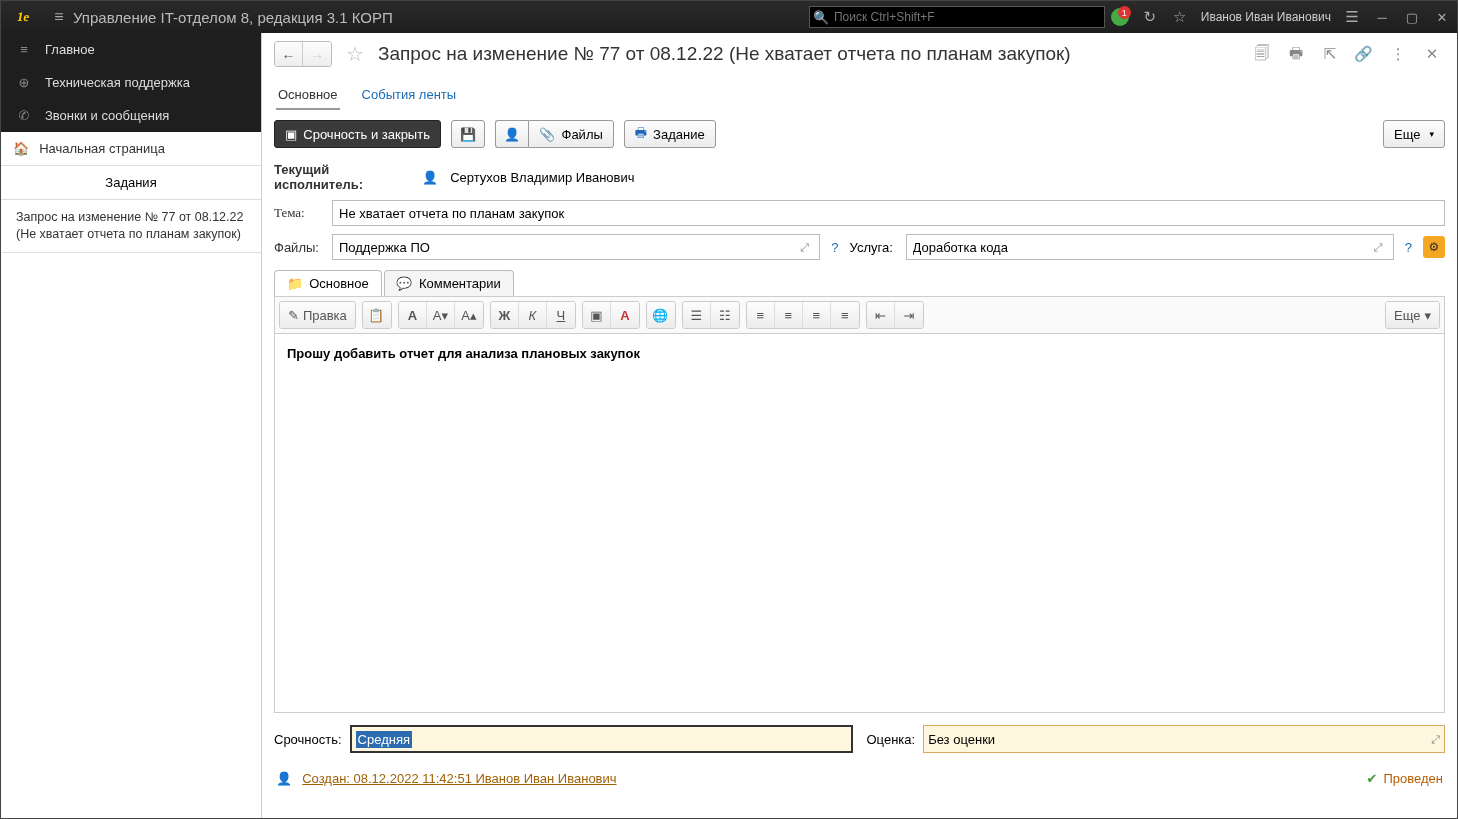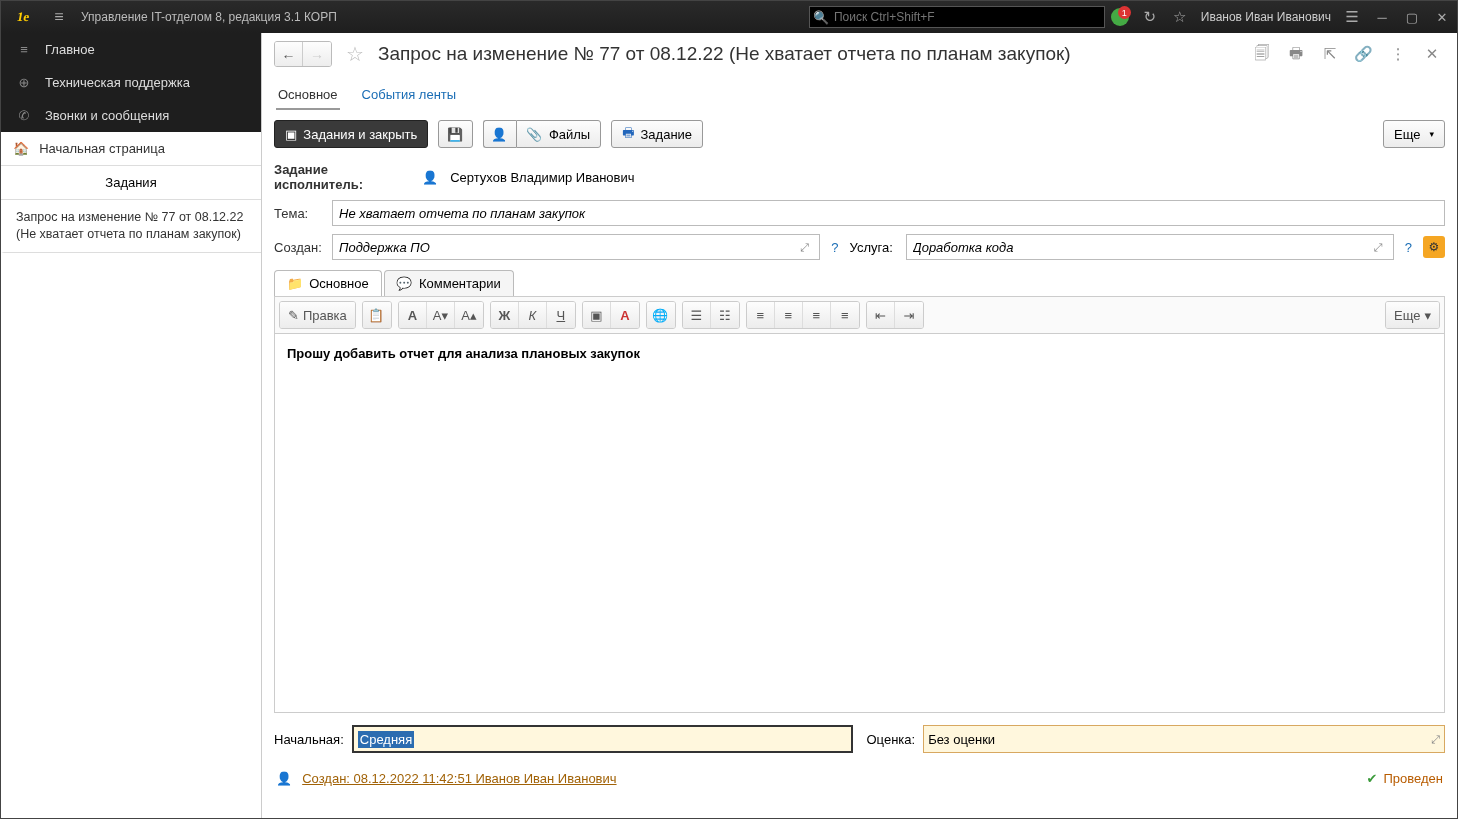--- a/index.html
+++ b/index.html
@@ -2,21 +2,21 @@
 <html><head>
 <meta charset="utf-8">
 <style>
 * { box-sizing: border-box; margin: 0; padding: 0; font-family: Arial, sans-serif; }
 body { width: 1458px; height: 819px; background: #fff; font-size: 13px; overflow: hidden; border: 1px solid #444; }
 
 
 .titlebar { height: 32px; background: linear-gradient(to bottom,#2a2a2a,#1e1e1e); display: flex; align-items: center; color: #d0d0d0; }
 .titlebar .logo { width: 44px; height: 32px; display: flex; align-items: center; justify-content: center; font-weight: bold; color: #ffcc00; }
 .titlebar .menu-icon { width: 28px; text-align: center; cursor: pointer; color: #aaa; font-size: 16px; }
-.titlebar .app-title { margin-left: 8px; font-size: 12px; color: #bbb; }
+.titlebar .app-title { font-size: 15px; color: #bbb; }
 .titlebar .spacer { flex: 1; }
 .titlebar .search { width: 296px; height: 22px; background: #000; border: 1px solid #555; display: flex; align-items: center; padding: 0 4px; }
 .titlebar .search input { flex: 1; background: transparent; border: none; color: #c2410c; font-size: 12px; outline: none; padding-left: 4px; }
 .titlebar .tb-icon { width: 30px; text-align: center; cursor: pointer; color: #aaa; font-size: 15px; position: relative; }
 .titlebar .bell-badge { position: absolute; top: -2px; right: 4px; background: #d33; color: #fff; border-radius: 50%; font-size: 9px; width: 13px; height: 13px; display: flex; align-items: center; justify-content: center; }
 .titlebar .bell-circle { width: 18px; height: 18px; background: #4a4; border-radius: 50%; margin: 0 auto; }
 .titlebar .user { color: #ccc; font-size: 12px; padding: 0 6px; }
 .titlebar .win-btn { width: 30px; text-align: center; color: #aaa; cursor: pointer; }
 
 
@@ -53,21 +53,21 @@
 .btn.icon-only { padding: 0 8px; }
 .toolbar-spacer { flex: 1; }
 .btn .caret { font-size: 9px; margin-left: 3px; }
 
 
 .form-area { padding: 4px 12px; display: flex; flex-direction: column; gap: 8px; }
 .form-row { display: flex; align-items: center; gap: 8px; }
 .form-label { width: 140px; color: #333; font-size: 13px; }
 .form-label.bold { font-weight: bold; }
 .form-input { flex: 1; height: 26px; border: 1px solid #bbb; padding: 0 6px; font-size: 13px; display: flex; align-items: center; background: #fff; }
-.form-input input { border: none; outline: none; width: 100%; font-size: 13px; font-style: italic; }
+.form-input input { border: none; outline: none; width: 100%; font-size: 13px; }
 .input-action { width: 18px; text-align: center; color: #888; cursor: pointer; font-size: 11px; }
 .help-q { color: #1a6db5; cursor: pointer; padding: 0 3px; }
 .gear-y { width: 22px; height: 22px; background: #f5a623; border-radius: 3px; display: flex; align-items: center; justify-content: center; font-size: 12px; color: #333; cursor: pointer; }
 
 
 .sub-tabs { display: flex; padding: 6px 12px 0; }
 .sub-tab { display: flex; align-items: center; gap: 6px; padding: 5px 12px; border: 1px solid #bbb; border-bottom: none; background: #f5f5f5; cursor: pointer; font-size: 13px; border-radius: 4px 4px 0 0; margin-right: 2px; }
 .sub-tab.active { background: #fff; position: relative; z-index: 2; }
 
 
@@ -171,21 +171,21 @@
     </div>
 
     <div class="view-tabs">
       <div class="view-tab active">Основное</div>
       <div class="view-tab link">События ленты</div>
     </div>
 
     <div class="toolbar">
       <div class="btn primary">
         <span>▣</span>
-        <span>Задания и закрыть</span>
+        <span>Срочность и закрыть</span>
       </div>
       <div class="btn icon-only">
         <span style="color:#2266bb;">💾</span>
       </div>
       <div style="display:flex; gap:0;">
         <div class="btn icon-only" style="border-radius:3px 0 0 3px; border-right:none;">
           <span>👤</span>
         </div>
         <div class="btn" style="border-radius:0 3px 3px 0;">
           <span>📎</span>
@@ -198,32 +198,32 @@
       </div>
       <div class="toolbar-spacer"></div>
       <div class="btn">
         <span>Еще</span>
         <span class="caret">▾</span>
       </div>
     </div>
 
     <div class="form-area">
       <div class="form-row">
-        <div class="form-label bold">Задание исполнитель:</div>
+        <div class="form-label bold">Текущий исполнитель:</div>
         <span style="margin-right:4px;">👤</span>
         <span>Сертухов Владимир Иванович</span>
       </div>
       <div class="form-row">
-        <div class="form-label" style="width:50px;">Тема:</div>
+        <div class="form-label" style="width:50px;font-family:Liberation Serif, serif;">Тема:</div>
         <div class="form-input">
           <input value="Не хватает отчета по планам закупок" style="">
         </div>
       </div>
       <div class="form-row">
-        <div class="form-label" style="width:50px;">Создан:</div>
+        <div class="form-label" style="width:50px;">Файлы:</div>
         <div class="form-input" style="flex:1;">
           <input value="Поддержка ПО" style="">
           <span class="input-action">⤢</span>
         </div>
         <span class="help-q">?</span>
         <div style="width:48px;">Услуга:</div>
         <div class="form-input" style="flex:1;">
           <input value="Доработка кода" style="">
           <span class="input-action">⤢</span>
         </div>
@@ -299,21 +299,21 @@
             </div>
           </div>
       </div>
       <div class="rt-body">
         <span style="font-weight:bold;">Прошу добавить отчет для анализа плановых закупок</span>
       </div>
     </div>
 
     <div class="bottom-row">
       <div class="bottom-field">
-        <span>Начальная:</span>
+        <span>Срочность:</span>
         <div class="bottom-input">
           <span class="sel-text">Средняя</span>
         </div>
       </div>
       <div class="bottom-field">
         <span>Оценка:</span>
         <div class="bottom-input plain">
           <span>Без оценки</span>
           <span class="exp">⤢</span>
         </div>

